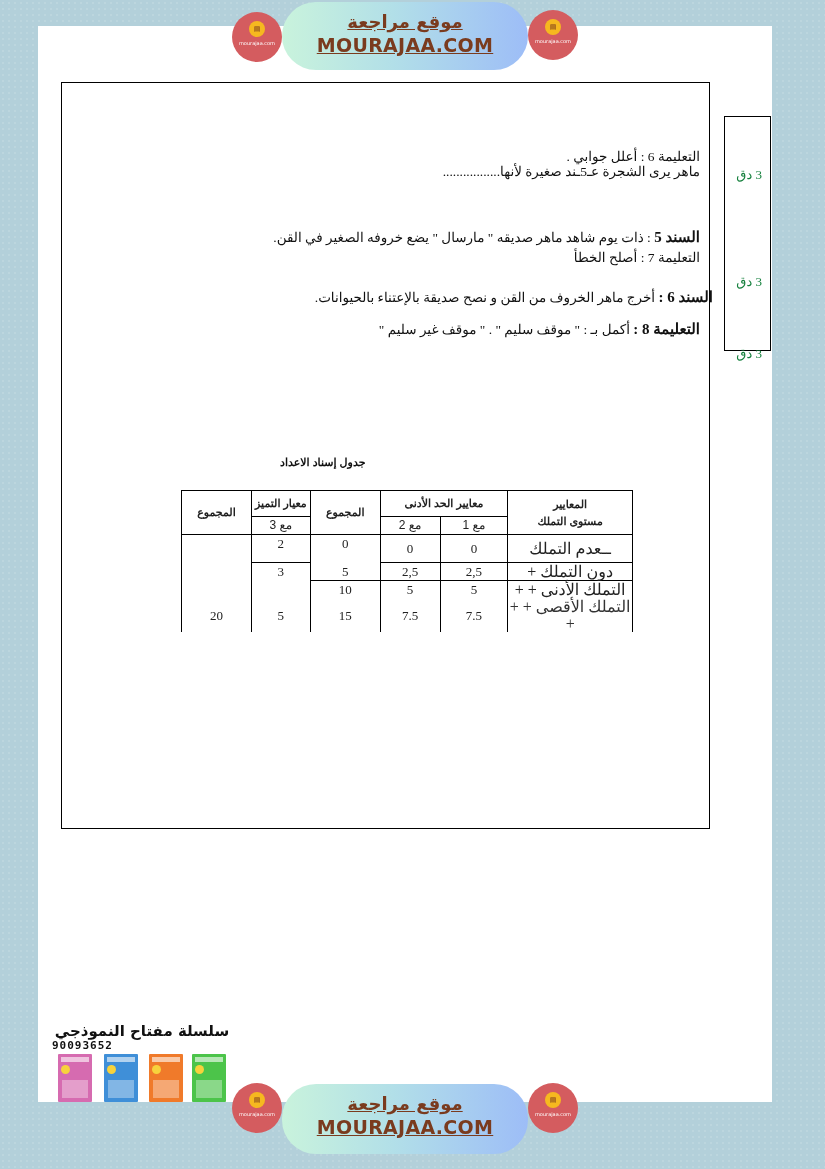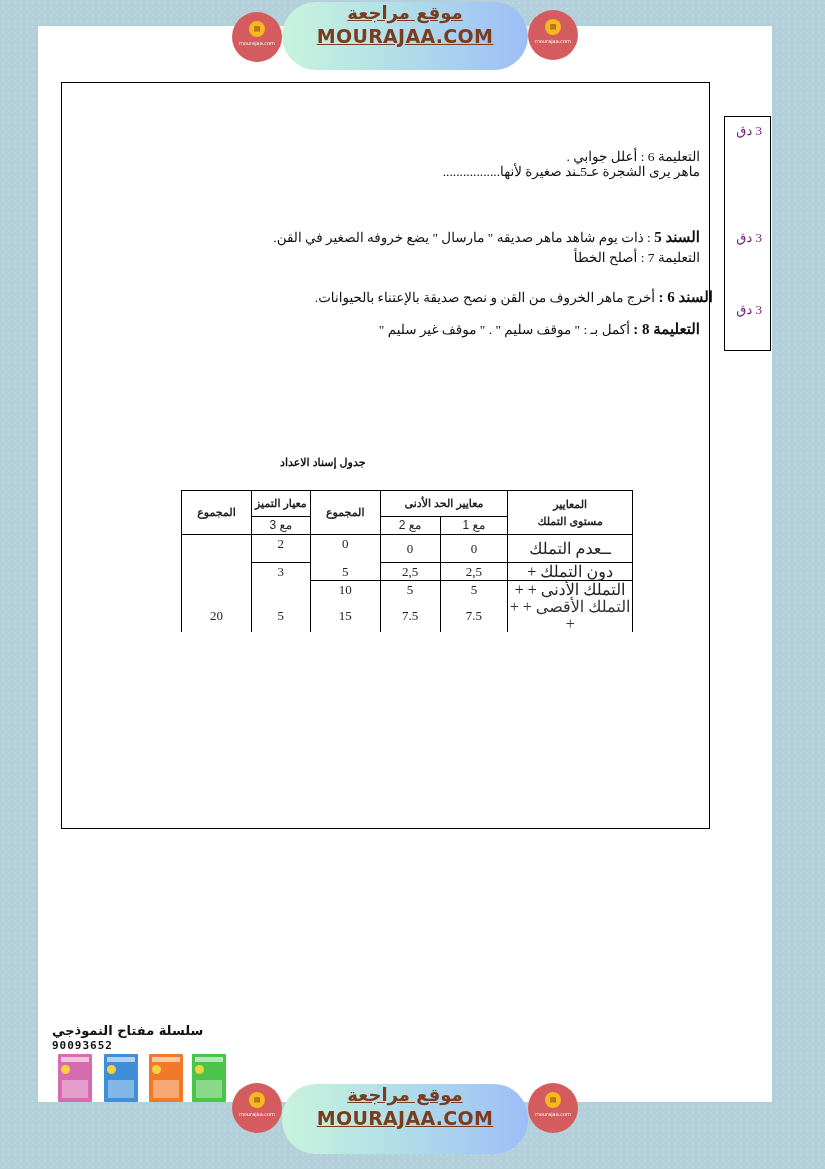--- a/index.html
+++ b/index.html
@@ -18,21 +18,21 @@
   
   .banner {
     position: absolute; left: 282px; width: 246px; height: 68px;
     border-radius: 34px;
     background: linear-gradient(90deg, #c9f3dc 0%, #b2dfe8 45%, #9dbdf7 100%);
     text-align: center; color: #7a3b1e; font-weight: bold;
     font-family: "DejaVu Sans", sans-serif;
   }
   .banner.top { top: 2px; }
   .banner.bottom { top: 1084px; height: 70px; }
-  .banner .ar { display:block; font-size: 18px; line-height: 22px; text-decoration: underline; direction: rtl; }
+  .banner .ar { display:block; font-size: 18px; line-height: 22px; padding-top: 9px; text-decoration: underline; direction: rtl; }
   .banner .en { display:block; font-size: 19px; line-height: 24px; text-decoration: underline; letter-spacing: 0.3px; }
   .circle {
     position: absolute; width: 50px; height: 50px; border-radius: 50%;
     background: #d45c5f; text-align: center; color: #fff;
   }
   .circle .dot {
     position: absolute; left: 17px; top: 9px; width: 16px; height: 16px; border-radius: 50%;
     background: #f6b81f; font-size: 7px; line-height: 16px; color: #7a3b1e; font-weight: bold;
   }
   .circle .txt { position: absolute; left: 0; right: 0; top: 28px; font-size: 5px; line-height: 6px; }
@@ -45,21 +45,21 @@
   .frame {
     position: absolute; left: 61px; top: 82px; width: 649px; height: 747px;
     border: 1.5px solid #000;
   }
   .side-box {
     position: absolute; left: 724px; top: 116px; width: 47px; height: 235px;
     border: 1.5px solid #000; background: #fff;
   }
   .side-box .t {
     position: absolute; right: 8px; font-size: 13px; direction: rtl;
-    font-family: "Liberation Serif", serif; color: #701a75;
+    font-family: "Liberation Serif", serif; color: #15803d; margin-top: 44px;
   }
 
   .line {
     position: absolute; right: 125px; direction: rtl; text-align: right;
     font-family: "Liberation Serif", serif; font-size: 13.5px; color: #111; white-space: nowrap; margin-top: 24px;
   }
   .line b { font-weight: bold; font-size: 15px; }
 
   .table-title {
     position: absolute; left: 280px; top: 456px; direction: rtl;
@@ -78,22 +78,22 @@
   table.grid th { font-family: "Liberation Sans", sans-serif; font-weight: bold; font-size: 11px; }
   table.grid .hdr1 td, table.grid .hdr1 th { height: 26px; }
   .bt { border-top: 1.5px solid #000 !important; }
   .bb { border-bottom: 1.5px solid #000 !important; }
   .lvl { font-family: Liberation Serif, serif; font-size: 16px; }
   .sub { font-family: Liberation Sans, sans-serif; font-size: 12px; }
 
   
   .ad { position: absolute; left: 52px; top: 1022px; width: 180px; }
   .ad .title {
-    display: block; text-align: left; direction: rtl;
-    font-family: "DejaVu Sans", sans-serif; font-weight: bold; font-size: 13px; color: #111; line-height: 18px;
+    display: block; text-align: center; direction: rtl;
+    font-family: "DejaVu Sans", sans-serif; font-weight: bold; font-size: 15px; color: #111; line-height: 18px;
   }
   .ad .phone {
     display: block; text-align: left; font-family: "DejaVu Sans Mono", monospace;
     font-weight: bold; font-size: 11px; color: #111; letter-spacing: 1px; line-height: 12px;
   }
   .books { position: absolute; left: 6px; top: 32px; width: 172px; height: 50px; }
   .book { position: absolute; top: 0; width: 34px; height: 48px; border-radius: 1px; }
   .book .band { position: absolute; left: 3px; right: 3px; top: 3px; height: 5px; background: rgba(255,255,255,0.6); }
   .book .num { position: absolute; left: 3px; top: 11px; width: 9px; height: 9px; border-radius: 50%; background: #f7d23c; }
   .book .pic { position: absolute; left: 4px; right: 4px; bottom: 4px; height: 18px; background: rgba(255,255,255,0.35); }

